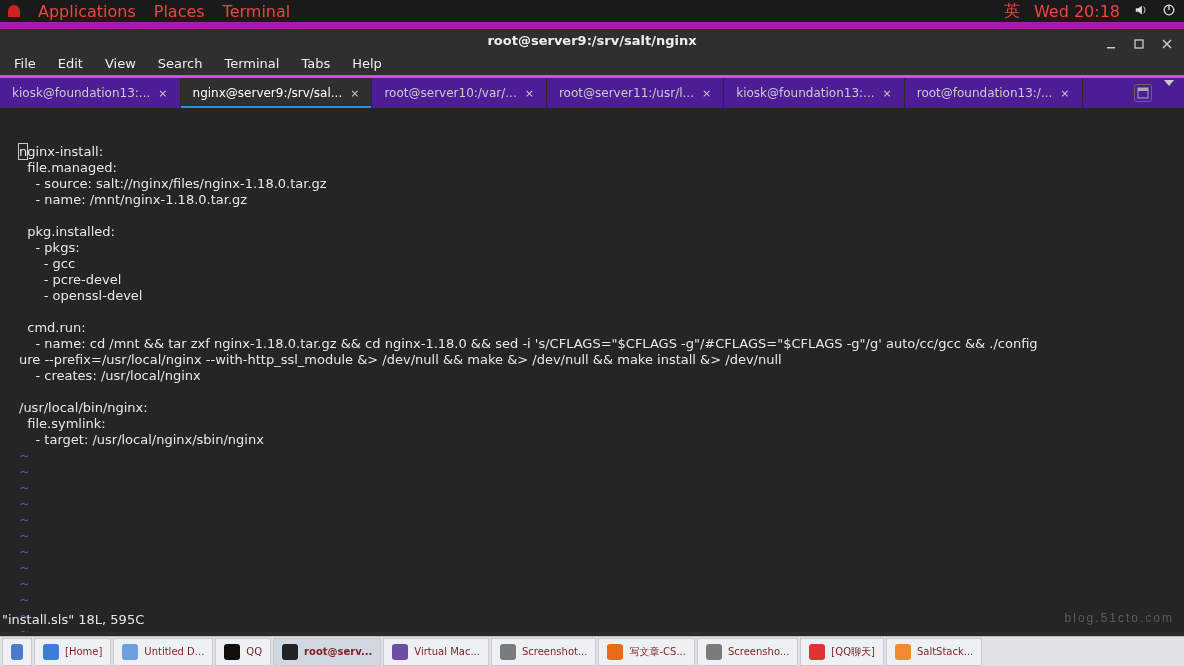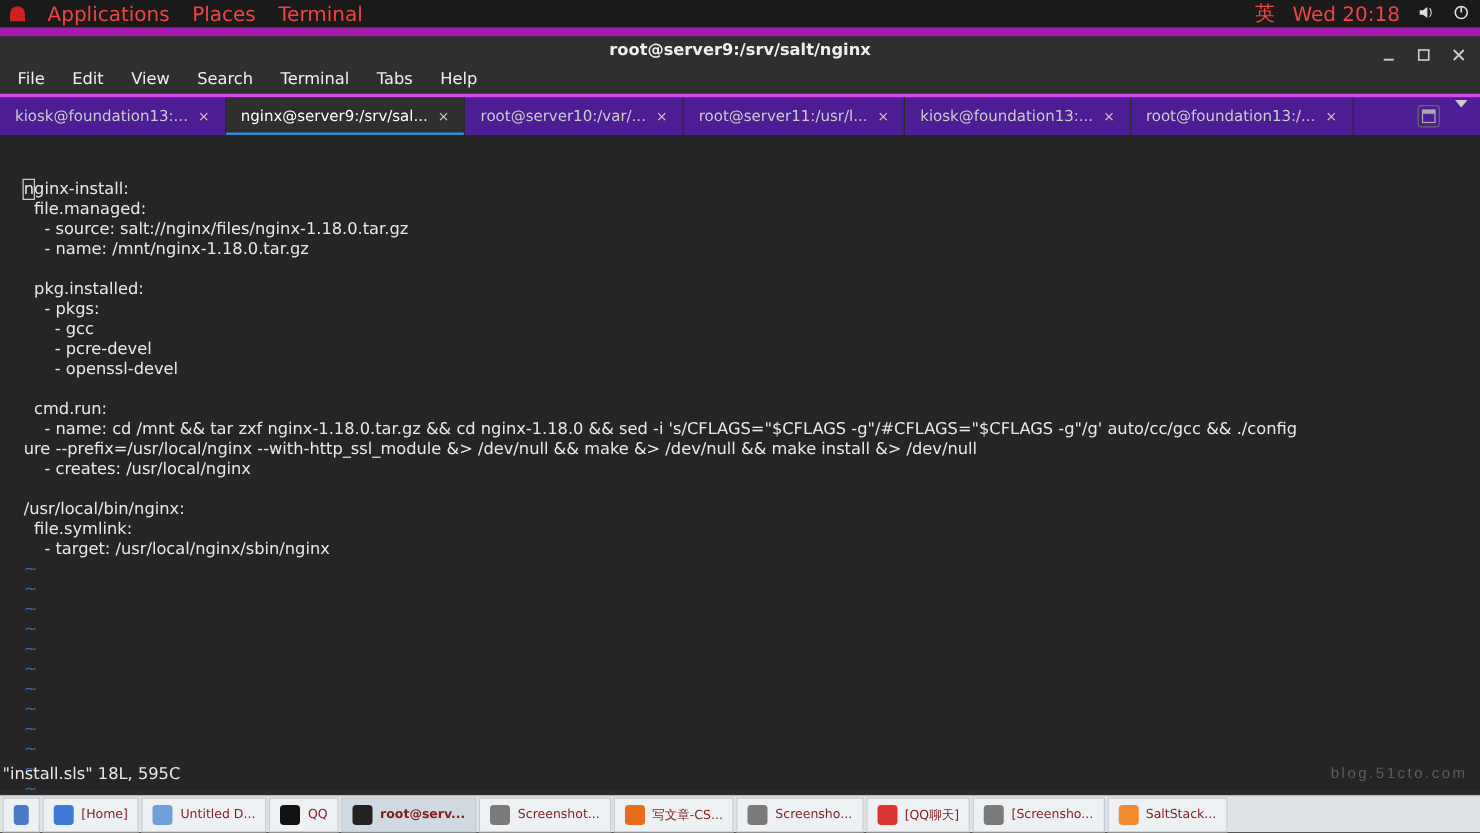--- a/index.html
+++ b/index.html
@@ -171,37 +171,37 @@
       </div>
       <div class="tbtn">
         <span class="tic" style="background: rgb(17, 17, 17);"></span>
         <span>QQ</span>
       </div>
       <div class="tbtn active">
         <span class="tic" style="background: rgb(34, 34, 34);"></span>
         <span>root@serv...</span>
       </div>
       <div class="tbtn">
+        <span class="tic" style="background: rgb(107, 79, 160);"></span>
+        <span>Virtual Mac...</span>
+      </div>
+      <div class="tbtn">
         <span class="tic" style="background: rgb(122, 122, 122);"></span>
         <span>Screenshot...</span>
       </div>
       <div class="tbtn">
         <span class="tic" style="background: rgb(232, 108, 26);"></span>
         <span>写文章-CS...</span>
       </div>
       <div class="tbtn">
         <span class="tic" style="background: rgb(122, 122, 122);"></span>
         <span>Screensho...</span>
       </div>
       <div class="tbtn">
         <span class="tic" style="background: rgb(221, 51, 51);"></span>
         <span>[QQ聊天]</span>
       </div>
       <div class="tbtn">
-        <span class="tic" style="background: rgb(122, 122, 122);"></span>
-        <span>[Screensho...</span>
-      </div>
-      <div class="tbtn">
         <span class="tic" style="background: rgb(240, 140, 46);"></span>
         <span>SaltStack...</span>
       </div>
     </div>
 </div>
 
 </body></html>

